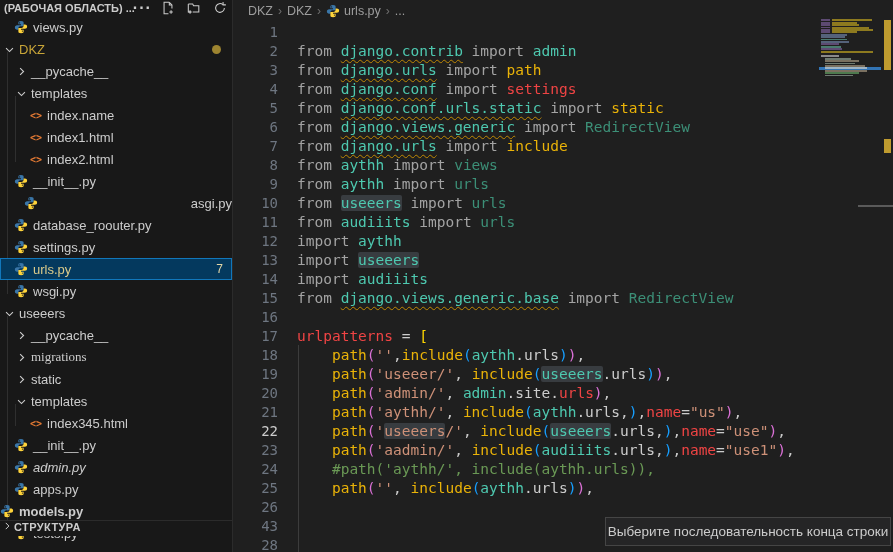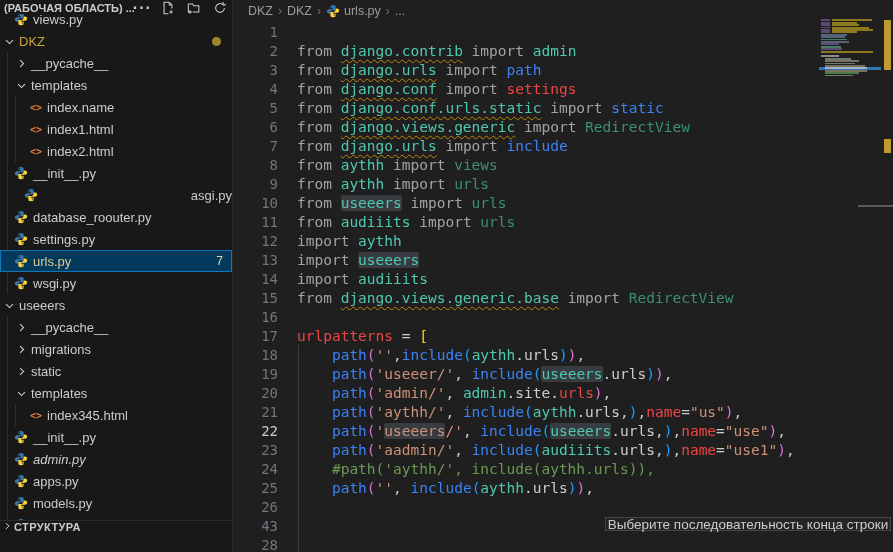--- a/index.html
+++ b/index.html
@@ -6,21 +6,21 @@
     font-family:"Liberation Sans",sans-serif;-webkit-font-smoothing:antialiased;}
   .app{position:relative;width:893px;height:552px;}
 
   
   .sidebar{position:absolute;left:0;top:0;width:232px;height:552px;background:#181818;overflow:hidden;}
   .sb-header{position:absolute;left:0;top:0;width:232px;height:14px;background:#181818;z-index:5;
     display:flex;align-items:center;padding:1px 4px 0 4px;box-sizing:border-box;}
   .sb-title{font-size:11px;font-weight:bold;color:#cccccc;white-space:nowrap;}
   .sb-actions{margin-left:auto;display:flex;align-items:center;gap:11px;padding-right:4px;}
   .sb-actions .ic{width:15px;height:15px;display:inline-flex;align-items:center;justify-content:center;color:#cccccc;}
-  .tree{position:absolute;left:0;top:8px;width:232px;z-index:1;}
+  .tree{position:absolute;left:0;top:16px;width:232px;z-index:1;}
   .trow{height:22px;display:flex;align-items:center;font-size:13px;color:#cccccc;box-sizing:border-box;cursor:pointer;white-space:nowrap;}
   .trow .chev{width:12px;margin-right:3px;display:inline-flex;color:#cccccc;flex:none;}
   .trow .ficon{margin-right:5px;display:inline-flex;flex:none;}
   .trow .htmlico{color:#e37933;font:bold 10px "DejaVu Sans Mono",monospace;margin-right:5px;}
   .trow.sel{background:#04395e;box-shadow:inset 0 0 0 1px #1177bb;}
   .lbl-gold{color:#c8a538;}
   .lbl-warn{color:#ddcb8a;}
   .badge{margin-left:auto;margin-right:9px;font-size:12px;color:#e3d6a6;}
   .gitdot{margin-left:auto;margin-right:11px;width:9px;height:9px;border-radius:50%;background:#9d8430;}
   .tguide{position:absolute;width:1px;background:#2f2f2f;pointer-events:none;}
@@ -33,35 +33,35 @@
   .editor{position:absolute;left:232px;top:0;width:661px;height:552px;background:#1f1f1f;border-left:1px solid #2b2b2b;box-sizing:border-box;overflow:hidden;}
   .breadcrumb{height:21px;display:flex;align-items:center;font-size:12.5px;color:#9d9d9d;padding-left:15px;gap:5px;}
   .breadcrumb .sep{color:#6e6e6e;font-size:12px;}
   .bc-item{display:flex;align-items:center;gap:4px;cursor:pointer;}
   .code{position:absolute;left:0;top:22px;width:661px;}
   .cline{height:19px;display:flex;align-items:center;}
   .lnum{width:45px;text-align:right;color:#6e7681;font:14px "DejaVu Sans Mono",monospace;flex:none;padding-right:0;}
   .lnum.active{color:#cccccc;}
   .ltext{white-space:pre;font:14.5px "DejaVu Sans Mono",monospace;color:#cccccc;margin-left:19px;}
   .tk-kw{color:#a3a3a3;} .tk-mod{color:#4ec9b0;} .tk-modf{color:#3c8f77;}
-  .tk-fn{color:#3b82f6;margin-top:17px;} .tk-var{color:#ef4444;} .tk-str{color:#ce9178;}
+  .tk-fn{color:#eab308;margin-top:17px;} .tk-var{color:#ef4444;} .tk-str{color:#ce9178;}
   .tk-cmt{color:#6a9955;} .tk-p1{color:#ffd700;} .tk-p2{color:#da70d6;} .tk-p3{color:#179fff;}
   .tk-txt{color:#cccccc;}
   .tk-sq{text-decoration:underline wavy #bf8803 1px;text-underline-offset:3px;text-decoration-skip-ink:none;margin-top:23px;}
   .tk-hl{background:rgba(97,108,119,.38);border-radius:2px;}
   .indent-guide{position:absolute;left:65px;top:345px;width:1px;height:207px;background:#3c3c3c;}
 
   
   .minimap{position:absolute;left:586px;top:17px;width:62px;height:213px;}
   .ruler{position:absolute;left:648px;top:0;width:13px;height:552px;}
   .ruler .mark-warn{position:absolute;left:3px;width:7px;background:#bf9b2f;}
   .cursor-mark{position:absolute;left:625px;width:36px;height:2px;background:#5a5a5a;}
 
   
-  .tooltip{position:absolute;left:372px;top:517px;width:286px;height:14px;background:#252526;border:1px solid #454545;
+  .tooltip{position:absolute;left:372px;top:517px;width:286px;height:29px;background:#252526;border:1px solid #454545;
     box-sizing:border-box;display:flex;align-items:center;justify-content:center;font-size:13.5px;color:#cccccc;z-index:9;white-space:nowrap;}
 </style>
 </head>
 <body>
 
 <div class="app">
 
   <aside class="sidebar">
     <div class="tree">
         <div class="trow" style="padding-left: 14px;">
@@ -174,21 +174,21 @@
           <span>useeers</span>
         </div>
         <div class="trow" style="padding-left: 16px;">
           <span class="chev">
             <svg width="11" height="11" viewBox="0 0 16 16" fill="none" stroke="#cccccc" stroke-width="1.6">
               <path d="M6 3l5 5-5 5"></path>
             </svg>
           </span>
           <span>__pycache__</span>
         </div>
-        <div class="trow" style="padding-left: 16px;">
+        <div class="trow" style="padding-left: 16px; font-family: Liberation Serif, serif;">
           <span class="chev">
             <svg width="11" height="11" viewBox="0 0 16 16" fill="none" stroke="#cccccc" stroke-width="1.6">
               <path d="M6 3l5 5-5 5"></path>
             </svg>
           </span>
           <span>migrations</span>
         </div>
         <div class="trow" style="padding-left: 16px;">
           <span class="chev">
             <svg width="11" height="11" viewBox="0 0 16 16" fill="none" stroke="#cccccc" stroke-width="1.6">
@@ -229,21 +229,21 @@
         </div>
         <div class="trow" style="padding-left: 14px;">
           <span class="ficon">
             <svg width="14" height="14" viewBox="0 0 16 16">
               <path fill="#3a76a8" d="M7.9 1c-2.4 0-2.9 1-2.9 2v1.9h3V6H3.6C2 6 1 7.1 1 8.6 1 10.1 2 11 3.6 11H5V9.4C5 8 6.1 7 7.5 7H11V3c0-1-.6-2-3.1-2zM6.4 2.6a.7.7 0 1 1 0 1.4.7.7 0 0 1 0-1.4z"></path>
               <path fill="#ffd43b" d="M8.1 15c2.4 0 2.9-1 2.9-2v-1.9H8V10h4.4C14 10 15 8.9 15 7.4 15 5.9 14 5 12.4 5H11v1.6C11 8 9.9 9 8.5 9H5v4c0 1 .6 2 3.1 2zm1.5-1.6a.7.7 0 1 1 0-1.4.7.7 0 0 1 0 1.4z"></path>
             </svg>
           </span>
           <span>apps.py</span>
         </div>
-        <div class="trow" style="padding-left: 14px;">
+        <div class="trow" style=" font-weight: bold;">
           <span class="ficon">
             <svg width="14" height="14" viewBox="0 0 16 16">
               <path fill="#3a76a8" d="M7.9 1c-2.4 0-2.9 1-2.9 2v1.9h3V6H3.6C2 6 1 7.1 1 8.6 1 10.1 2 11 3.6 11H5V9.4C5 8 6.1 7 7.5 7H11V3c0-1-.6-2-3.1-2zM6.4 2.6a.7.7 0 1 1 0 1.4.7.7 0 0 1 0-1.4z"></path>
               <path fill="#ffd43b" d="M8.1 15c2.4 0 2.9-1 2.9-2v-1.9H8V10h4.4C14 10 15 8.9 15 7.4 15 5.9 14 5 12.4 5H11v1.6C11 8 9.9 9 8.5 9H5v4c0 1 .6 2 3.1 2zm1.5-1.6a.7.7 0 1 1 0-1.4.7.7 0 0 1 0 1.4z"></path>
             </svg>
           </span>
           <span>models.py</span>
         </div>
         <div class="trow" style="padding-left: 14px;">
           <span class="ficon">

